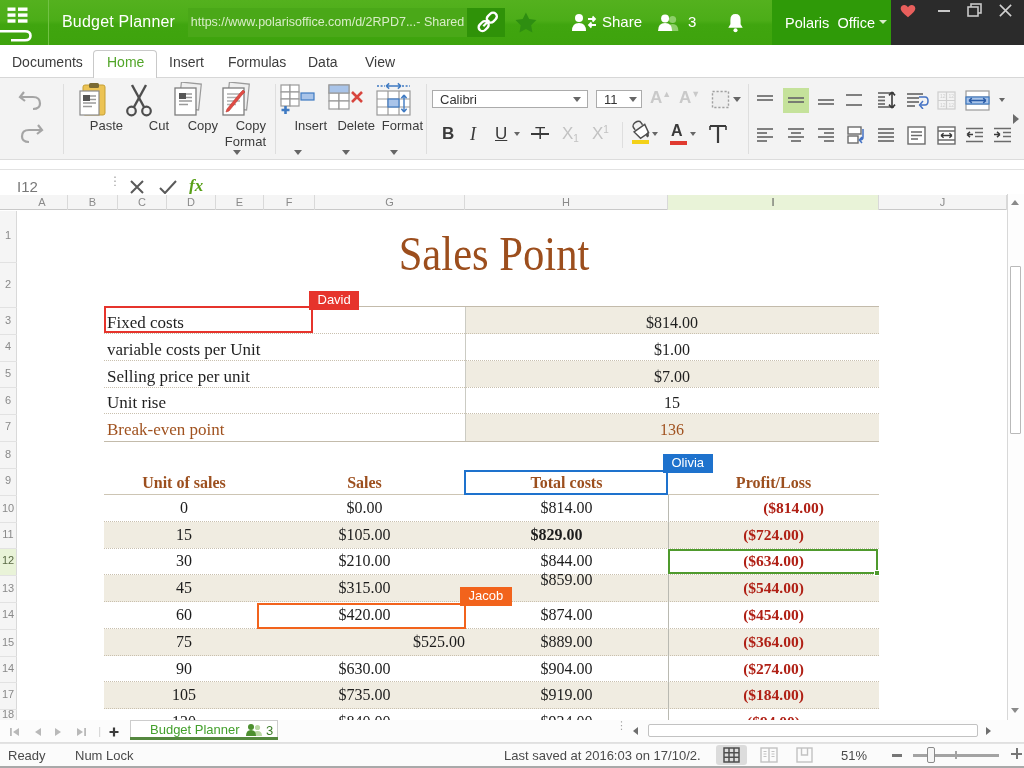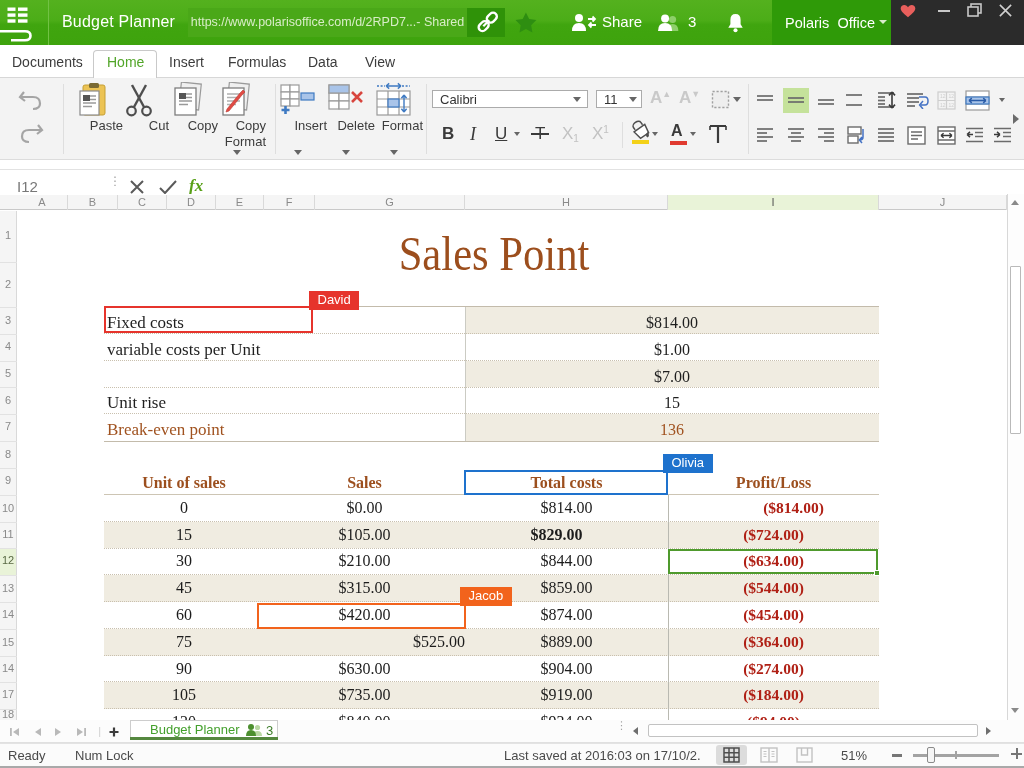--- a/index.html
+++ b/index.html
@@ -448,20 +448,21 @@
   <div class="abs" style="left:104px;top:112px;width:775px;height:1px;background:#c3bbab;"></div>
   <div class="abs" style="left:104px;top:247px;width:775px;height:1px;background:#c3bbab;"></div>
   <div class="abs" style="left:104px;top:139px;width:775px;border-top:1px dotted #c9c0ae;"></div>
   <div class="abs" style="left:104px;top:166px;width:775px;border-top:1px dotted #c9c0ae;"></div>
   <div class="abs" style="left:104px;top:193px;width:775px;border-top:1px dotted #c9c0ae;"></div>
   <div class="abs" style="left:104px;top:219px;width:775px;border-top:1px dotted #c9c0ae;"></div>
   <div class="abs" style="left:465px;top:113px;width:1px;height:134px;background:#cbcbc3;"></div>
 
   <div class="abs t1l" style="top:116px;">Fixed costs</div>
   <div class="abs t1l" style="top:143px;">variable costs per Unit</div>
+  <div class="abs t1l" style="top:170px;">Selling price per unit</div>
   <div class="abs t1l" style="top:196px;">Unit rise</div>
   <div class="abs t1l" style="top:223px;color:#a0521f;">Break-even point</div>
   <div class="abs t1v" style="top:116px;">$814.00</div>
   <div class="abs t1v" style="top:143px;">$1.00</div>
   <div class="abs t1v" style="top:170px;">$7.00</div>
   <div class="abs t1v" style="top:196px;">15</div>
   <div class="abs t1v" style="top:223px;color:#a0521f;">136</div>
 
   <div class="abs" style="left:104px;top:328px;width:775px;height:26px;background:#f0ece1;"></div>
   <div class="abs" style="left:104px;top:381px;width:775px;height:27px;background:#f0ece1;"></div>
@@ -491,21 +492,21 @@
   <div class="t2c" style="left:104px;top:328px;width:160px;">15</div>
   <div class="t2c" style="left:264px;top:328px;width:201px;">$105.00</div>
   <div class="t2c" style="left:455px;top:328px;width:203px;font-weight:bold;">$829.00</div>
   <div class="t2p" style="left:668px;top:328px;width:211px;">($724.00)</div>
   <div class="t2c" style="left:104px;top:354px;width:160px;">30</div>
   <div class="t2c" style="left:264px;top:354px;width:201px;">$210.00</div>
   <div class="t2c" style="left:465px;top:354px;width:203px;">$844.00</div>
   <div class="t2p" style="left:668px;top:354px;width:211px;">($634.00)</div>
   <div class="t2c" style="left:104px;top:381px;width:160px;">45</div>
   <div class="t2c" style="left:264px;top:381px;width:201px;">$315.00</div>
-  <div class="t2c" style="left:465px;top:381px;width:203px;">$859.00</div>
+  <div class="t2c" style="left:465px;top:373px;width:203px;">$859.00</div>
   <div class="t2p" style="left:668px;top:381px;width:211px;">($544.00)</div>
   <div class="t2c" style="left:104px;top:408px;width:160px;">60</div>
   <div class="t2c" style="left:264px;top:408px;width:201px;">$420.00</div>
   <div class="t2c" style="left:465px;top:408px;width:203px;">$874.00</div>
   <div class="t2p" style="left:668px;top:408px;width:211px;">($454.00)</div>
   <div class="t2c" style="left:104px;top:435px;width:160px;">75</div>
   <div class="t2c" style="left:264px;top:435px;width:201px;text-align:right;">$525.00</div>
   <div class="t2c" style="left:465px;top:435px;width:203px;">$889.00</div>
   <div class="t2p" style="left:668px;top:435px;width:211px;">($364.00)</div>
   <div class="t2c" style="left:104px;top:462px;width:160px;">90</div>

